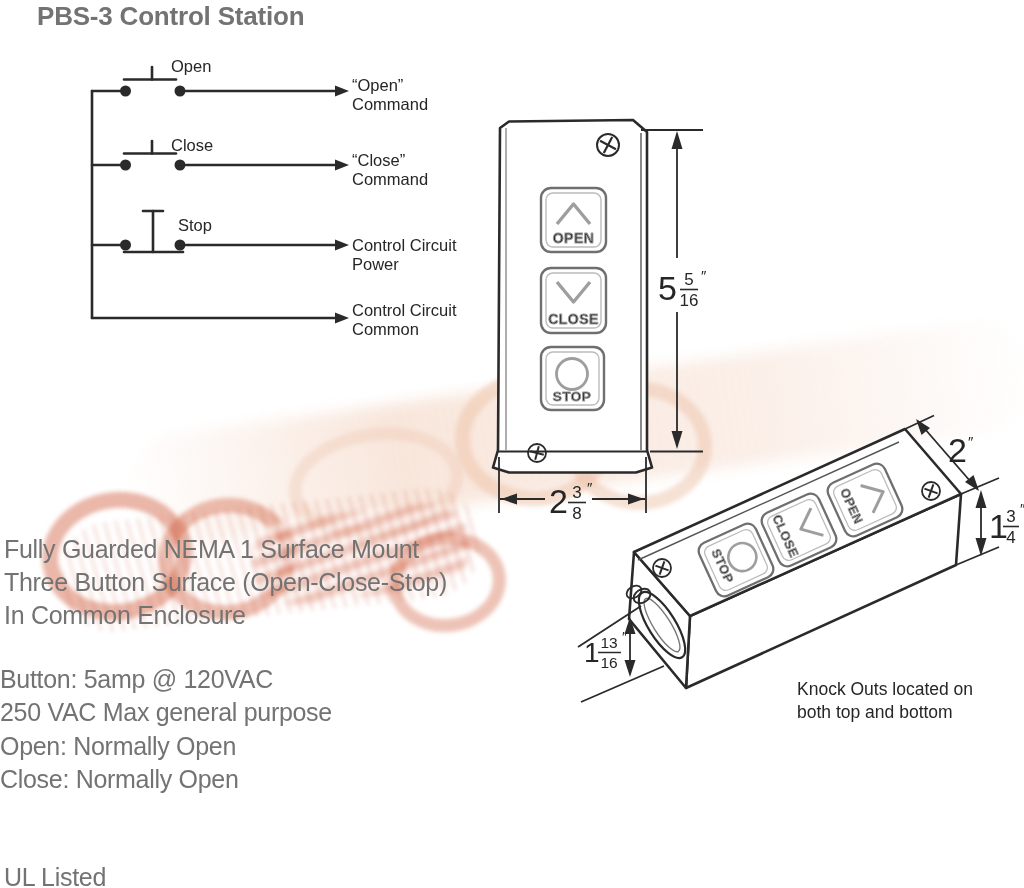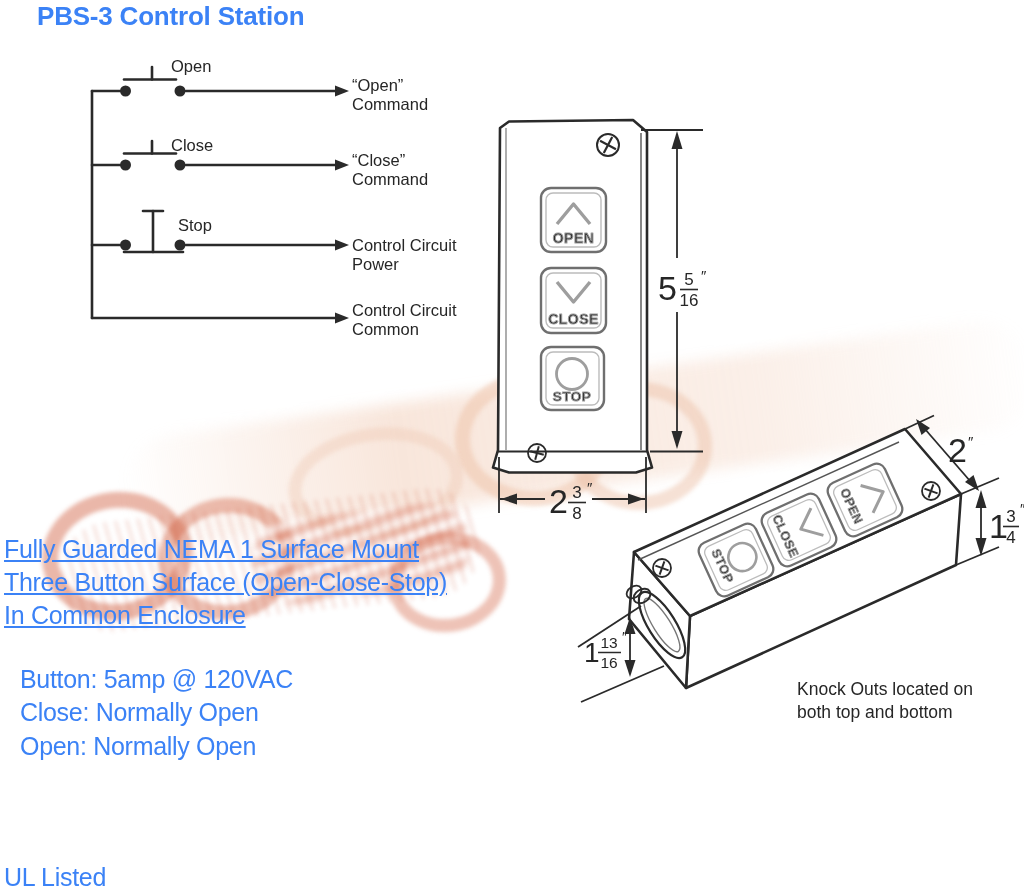--- a/index.html
+++ b/index.html
@@ -32,24 +32,24 @@
     left:60px;top:505px;width:420px;height:110px;transform:rotate(-6deg);filter:blur(2px);opacity:.35;
     background:repeating-linear-gradient(80deg,rgba(198,72,42,.5) 0 3px,rgba(255,255,255,0) 3px 11px);
     border-radius:50px;
   }
   
   svg.art{position:absolute;left:0;top:0;z-index:1;}
   svg.art text{font-family:"Liberation Sans","DejaVu Sans",sans-serif;fill:#262626;}
   .lbl{font-size:16.5px;}
   .eng{font-weight:bold;fill:#ffffff;stroke:#9a9a9a;stroke-width:1px;letter-spacing:.5px;}
   
-  .txt{position:absolute;z-index:2;color:#3b82f6;}
+  .txt{position:absolute;z-index:2;color:#737373;}
   .title{left:37px;top:1px;font-size:26px;font-weight:600;letter-spacing:-.2px;}
-  .desc{left:4px;top:533px;font-size:25px;line-height:33px;letter-spacing:-.3px;text-decoration:underline;}
-  .specs{left:20px;top:663px;font-size:25px;line-height:33.4px;letter-spacing:-.3px;}
+  .desc{left:4px;top:533px;font-size:25px;line-height:33px;letter-spacing:-.3px;}
+  .specs{left:0;top:663px;font-size:25px;line-height:33.4px;letter-spacing:-.3px;}
   .ul{left:4px;top:863px;font-size:25px;letter-spacing:-.3px;}
 </style>
 </head>
 <body>
 
 <div class="page">
 
   <div class="wm wm-band"></div>
   <div class="wm wm-ring wm-r1"></div>
   <div class="wm wm-ring wm-r2"></div>
@@ -303,18 +303,19 @@
   <div class="txt title">PBS-3 Control Station</div>
 
   <div class="txt desc">
     <div>Fully Guarded NEMA 1 Surface Mount</div>
     <div>Three Button Surface (Open-Close-Stop)</div>
     <div>In Common Enclosure</div>
   </div>
 
   <div class="txt specs">
     <div>Button: 5amp @ 120VAC</div>
+    <div>250 VAC Max general purpose</div>
+    <div>Open: Normally Open</div>
     <div>Close: Normally Open</div>
-    <div>Open: Normally Open</div>
   </div>
 
   <div class="txt ul">UL Listed</div>
 </div>
 
 </body></html>

